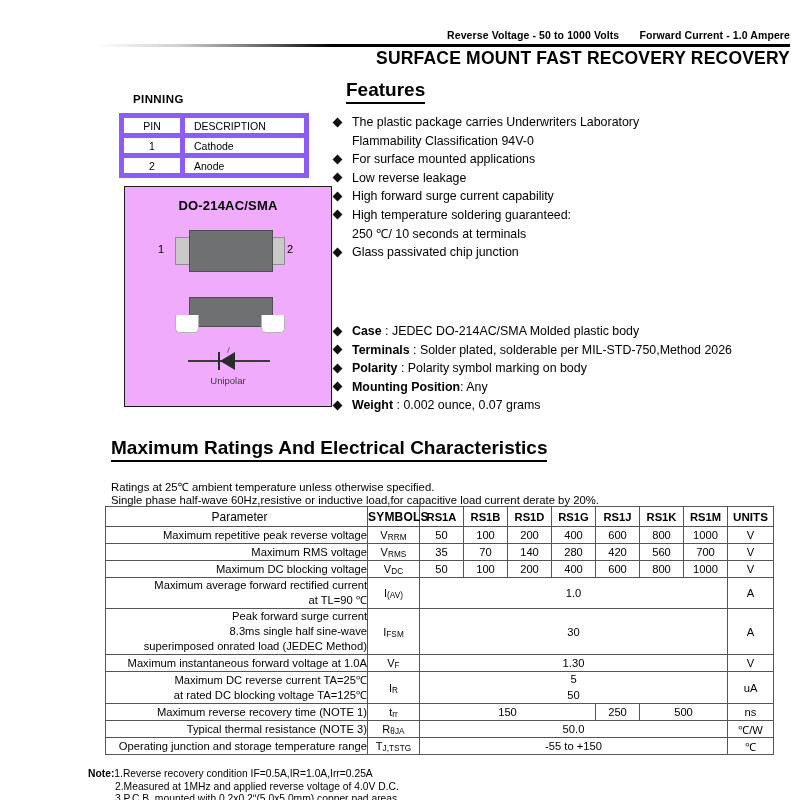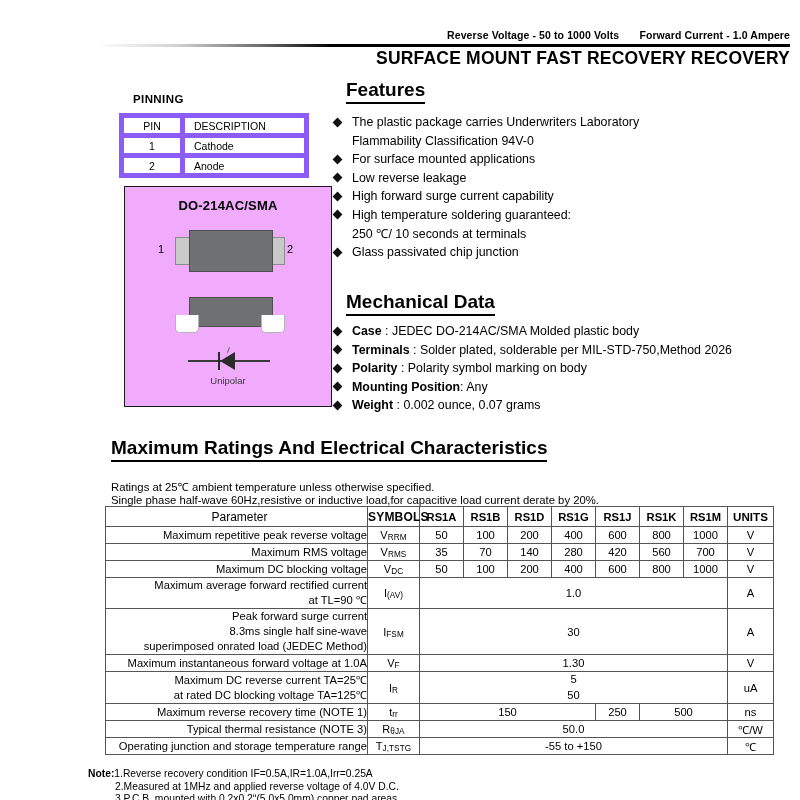--- a/index.html
+++ b/index.html
@@ -258,21 +258,20 @@
       <span class="dia"></span>
       <span class="cont">High temperature soldering guaranteed:</span>
       <span class="ln2">250 ℃/  10 seconds at terminals</span>
     </li>
     <li>
       <span class="dia"></span>
       <span class="cont">Glass passivated chip junction</span>
     </li>
   </ul>
 
-  <div class="sect-title" id="mech-title">Mechanical Data</div>
   <ul class="bullets" id="mech-list">
     <li>
       <span class="dia"></span>
       <span class="bterm">Case</span><span> : JEDEC DO-214AC/SMA Molded plastic body</span>
     </li>
     <li>
       <span class="dia"></span>
       <span class="bterm">Terminals</span><span> : Solder plated, solderable per MIL-STD-750,Method 2026</span>
     </li>
     <li>

